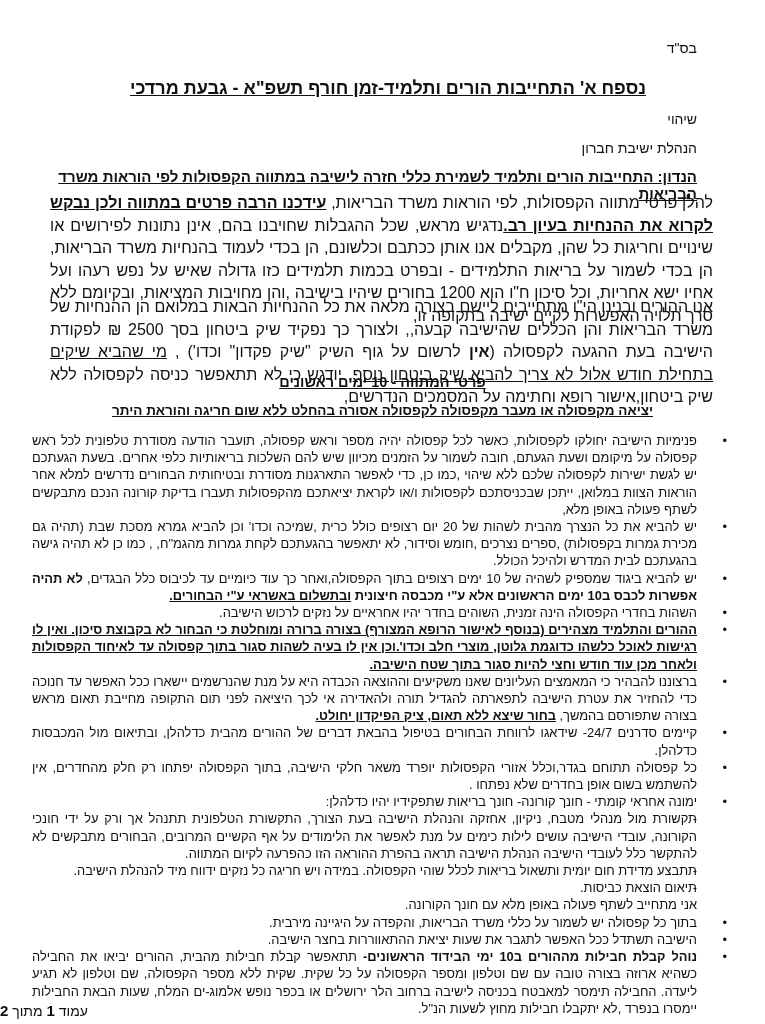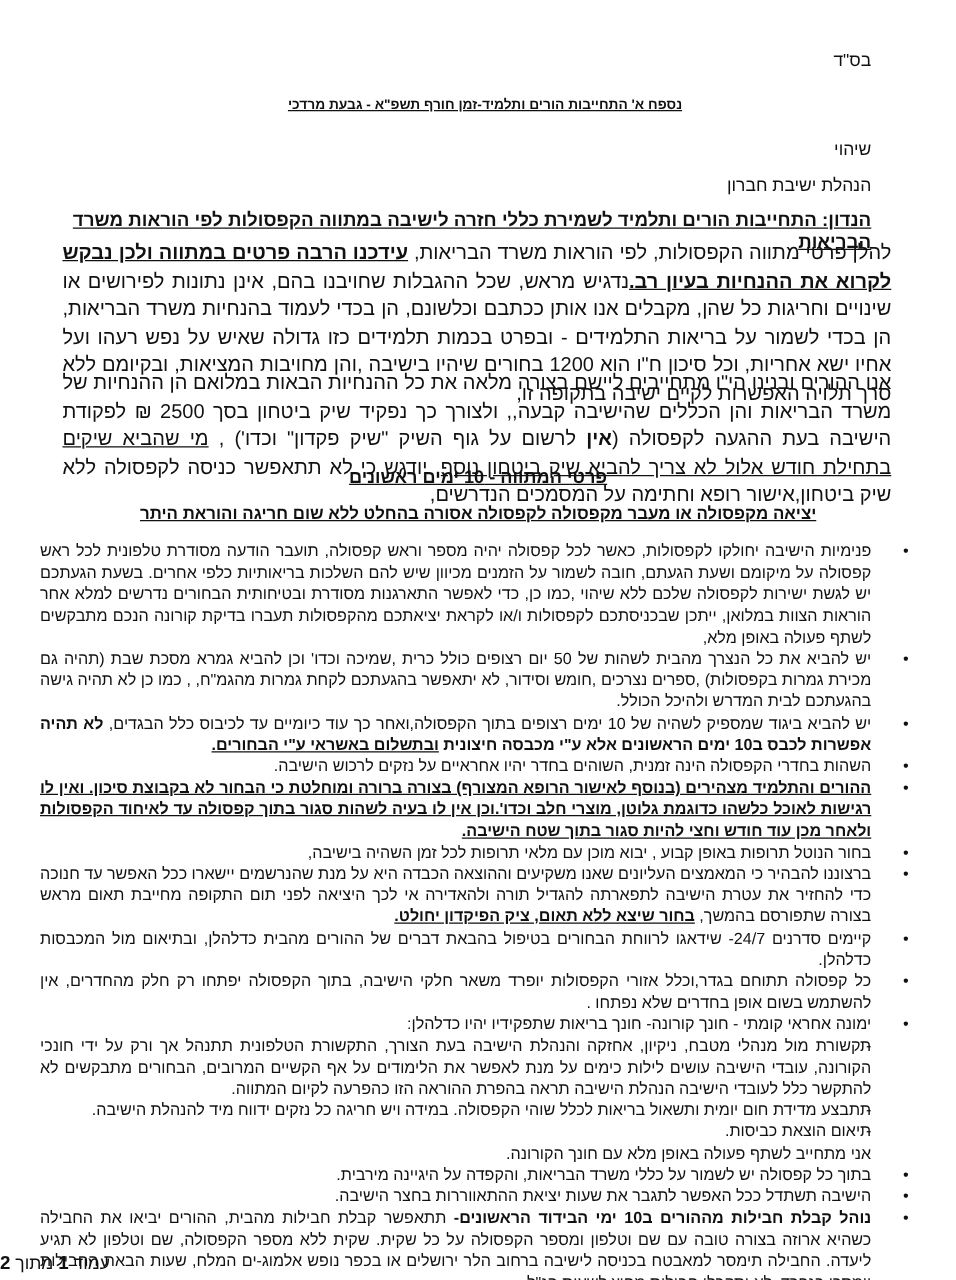--- a/index.html
+++ b/index.html
@@ -4,21 +4,21 @@
 <style>
   html, body { margin: 0; padding: 0; background: #ffffff; }
   body {
     width: 765px; height: 1024px; overflow: hidden;
     font-family: "Liberation Sans", "DejaVu Sans", sans-serif;
     color: #111; direction: rtl;
   }
   .page { position: relative; width: 765px; height: 1024px; }
   .abs { position: absolute; }
   .bsd { top: 40px; right: 68px; font-size: 14px; }
-  .title { top: 78px; left: 0; right: 0; text-align: center; font-size: 11px; font-weight: bold; margin-left: 11px; }
+  .title { top: 78px; left: 0; right: 0; text-align: center; font-size: 18px; font-weight: bold; margin-left: 11px; }
   .title span, .subject span, .sec-head span { text-decoration: underline; }
   .lechvod { top: 111px; right: 68px; font-size: 14px; }
   .hanhala { top: 140px; right: 68px; font-size: 14px; }
   .subject { top: 168px; right: 68px; font-size: 15px; font-weight: bold; padding-left: 13px; }
   .para { right: 52px; left: 50px; font-size: 16px; line-height: 22.5px; text-align: justify; }
   .p1 { top: 192px; }
   .p2 { top: 296px; }
   .b { font-weight: bold; }
   .u { text-decoration: underline; }
   .bu { font-weight: bold; text-decoration: underline; }
@@ -62,25 +62,24 @@
 
   <div class="abs sec-head sh1">
     <span>פרטי המתווה - 10 ימים ראשונים</span>
   </div>
   <div class="abs sec-head sh2">
     <span>יציאה מקפסולה או מעבר מקפסולה לקפסולה אסורה בהחלט ללא שום חריגה והוראת היתר</span>
   </div>
 
   <ul class="bullets">
     <li class="bul"><span>פנימיות הישיבה יחולקו לקפסולות, כאשר לכל קפסולה יהיה מספר וראש קפסולה, תועבר הודעה מסודרת טלפונית לכל ראש קפסולה על מיקומם ושעת הגעתם, חובה לשמור על הזמנים מכיוון שיש להם השלכות בריאותיות כלפי אחרים. בשעת הגעתכם יש לגשת ישירות לקפסולה שלכם ללא שיהוי ,כמו כן, כדי לאפשר התארגנות מסודרת ובטיחותית הבחורים נדרשים  למלא אחר הוראות הצוות במלואן, ייתכן שבכניסתכם לקפסולות ו/או לקראת יציאתכם מהקפסולות תעברו בדיקת קורונה הנכם מתבקשים לשתף פעולה באופן מלא,</span></li>
-    <li class="bul"><span>יש להביא את כל הנצרך מהבית לשהות של  50 יום רצופים כולל כרית ,שמיכה וכדו' וכן להביא גמרא מסכת שבת (תהיה גם מכירת גמרות בקפסולות) ,ספרים נצרכים ,חומש וסידור, לא יתאפשר בהגעתכם לקחת גמרות מהגמ"ח, , כמו כן לא תהיה גישה בהגעתכם לבית המדרש ולהיכל הכולל.</span></li>
+    <li class="bul"><span>יש להביא את כל הנצרך מהבית לשהות של  20 יום רצופים כולל כרית ,שמיכה וכדו' וכן להביא גמרא מסכת שבת (תהיה גם מכירת גמרות בקפסולות) ,ספרים נצרכים ,חומש וסידור, לא יתאפשר בהגעתכם לקחת גמרות מהגמ"ח, , כמו כן לא תהיה גישה בהגעתכם לבית המדרש ולהיכל הכולל.</span></li>
     <li class="bul"><span>יש להביא ביגוד שמספיק לשהיה של 10 ימים רצופים בתוך הקפסולה,ואחר כך עוד כיומיים עד לכיבוס כלל הבגדים, </span><span class="b">לא תהיה אפשרות לכבס ב10 ימים הראשונים אלא ע"י מכבסה חיצונית </span><span class="bu">ובתשלום באשראי ע"י הבחורים.</span></li>
     <li class="bul"><span>השהות בחדרי הקפסולה הינה זמנית, השוהים בחדר יהיו אחראיים על נזקים לרכוש הישיבה.</span></li>
     <li class="bul"><span class="bu">ההורים והתלמיד מצהירים (בנוסף לאישור הרופא המצורף)  בצורה ברורה ומוחלטת  כי הבחור לא בקבוצת סיכון. ואין לו רגישות לאוכל כלשהו כדוגמת גלוטן, מוצרי חלב וכדו'.וכן אין לו בעיה לשהות סגור בתוך קפסולה עד לאיחוד הקפסולות ולאחר מכן עוד חודש וחצי להיות סגור בתוך שטח הישיבה.</span></li>
-    <li class="bul"><span>בחור הנוטל תרופות באופן קבוע , יבוא מוכן עם מלאי תרופות לכל זמן השהיה בישיבה,</span></li>
     <li class="bul"><span>ברצוננו להבהיר כי המאמצים העליונים שאנו משקיעים וההוצאה הכבדה היא על מנת שהנרשמים יישארו ככל האפשר עד חנוכה כדי להחזיר את עטרת הישיבה לתפארתה להגדיל תורה ולהאדירה אי לכך היציאה לפני תום התקופה מחייבת תאום מראש בצורה שתפורסם בהמשך, </span><span class="bu">בחור שיצא ללא תאום, ציק הפיקדון יחולט.</span></li>
     <li class="bul"><span>קיימים סדרנים 24/7- שידאגו לרווחת הבחורים בטיפול בהבאת דברים של ההורים מהבית כדלהלן, ובתיאום מול המכבסות כדלהלן.</span></li>
     <li class="bul"><span>כל קפסולה תתוחם בגדר,וכלל אזורי הקפסולות יופרד משאר חלקי הישיבה, בתוך הקפסולה יפתחו רק חלק מהחדרים, אין להשתמש בשום אופן בחדרים שלא נפתחו .</span></li>
     <li class="bul"><span>ימונה אחראי קומתי - חונך קורונה- חונך בריאות  שתפקידיו יהיו כדלהלן:</span></li>
     <li class="nobul dash"><span>תקשורת מול מנהלי מטבח, ניקיון, אחזקה והנהלת הישיבה בעת הצורך, התקשורת  הטלפונית תתנהל אך ורק על ידי חונכי הקורונה, עובדי הישיבה עושים לילות כימים על מנת לאפשר את הלימודים על אף הקשיים המרובים, הבחורים מתבקשים לא להתקשר כלל לעובדי הישיבה הנהלת הישיבה תראה בהפרת ההוראה הזו כהפרעה לקיום המתווה.</span></li>
     <li class="nobul dash"><span>תתבצע מדידת חום יומית ותשאול בריאות לכלל שוהי הקפסולה. במידה ויש חריגה כל נזקים ידווח מיד להנהלת הישיבה.</span></li>
     <li class="nobul dash"><span>תיאום הוצאת כביסות.</span></li>
     <li class="nobul"><span>אני מתחייב לשתף פעולה באופן מלא עם חונך הקורונה.</span></li>
     <li class="bul"><span>בתוך כל קפסולה יש לשמור על כללי משרד הבריאות, והקפדה על היגיינה מירבית.</span></li>
     <li class="bul"><span>הישיבה תשתדל ככל האפשר לתגבר את שעות יציאת ההתאווררות בחצר הישיבה.</span></li>

